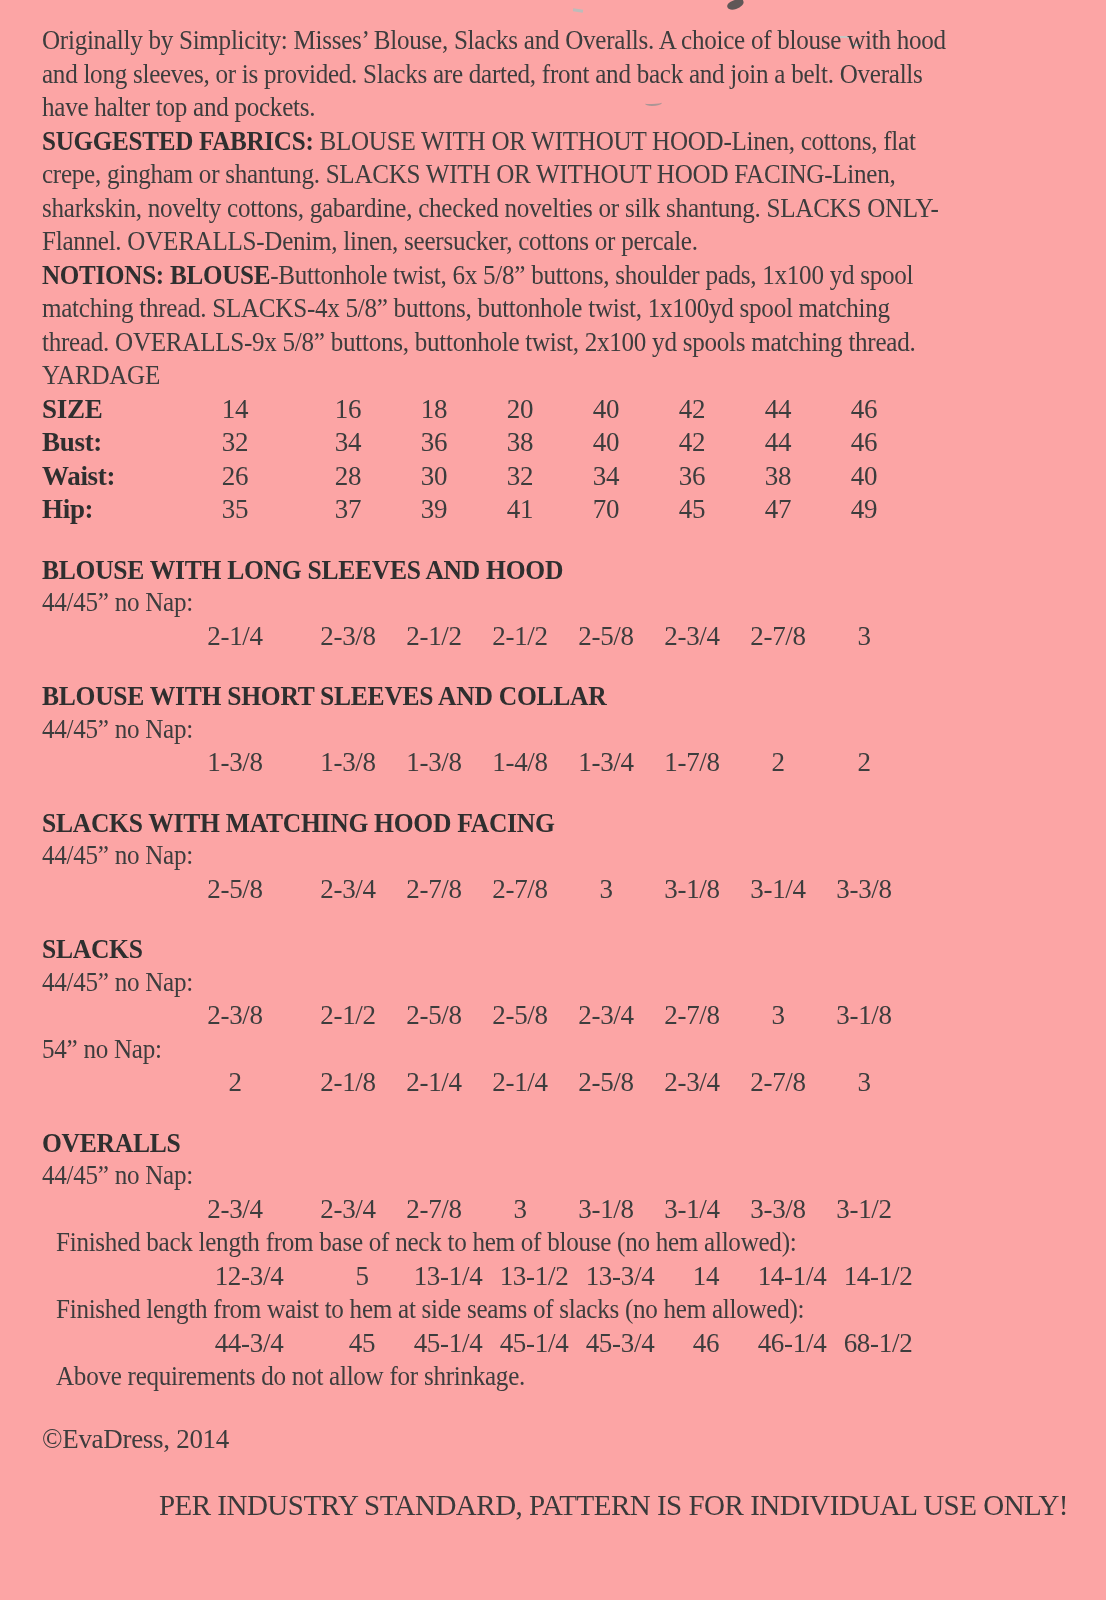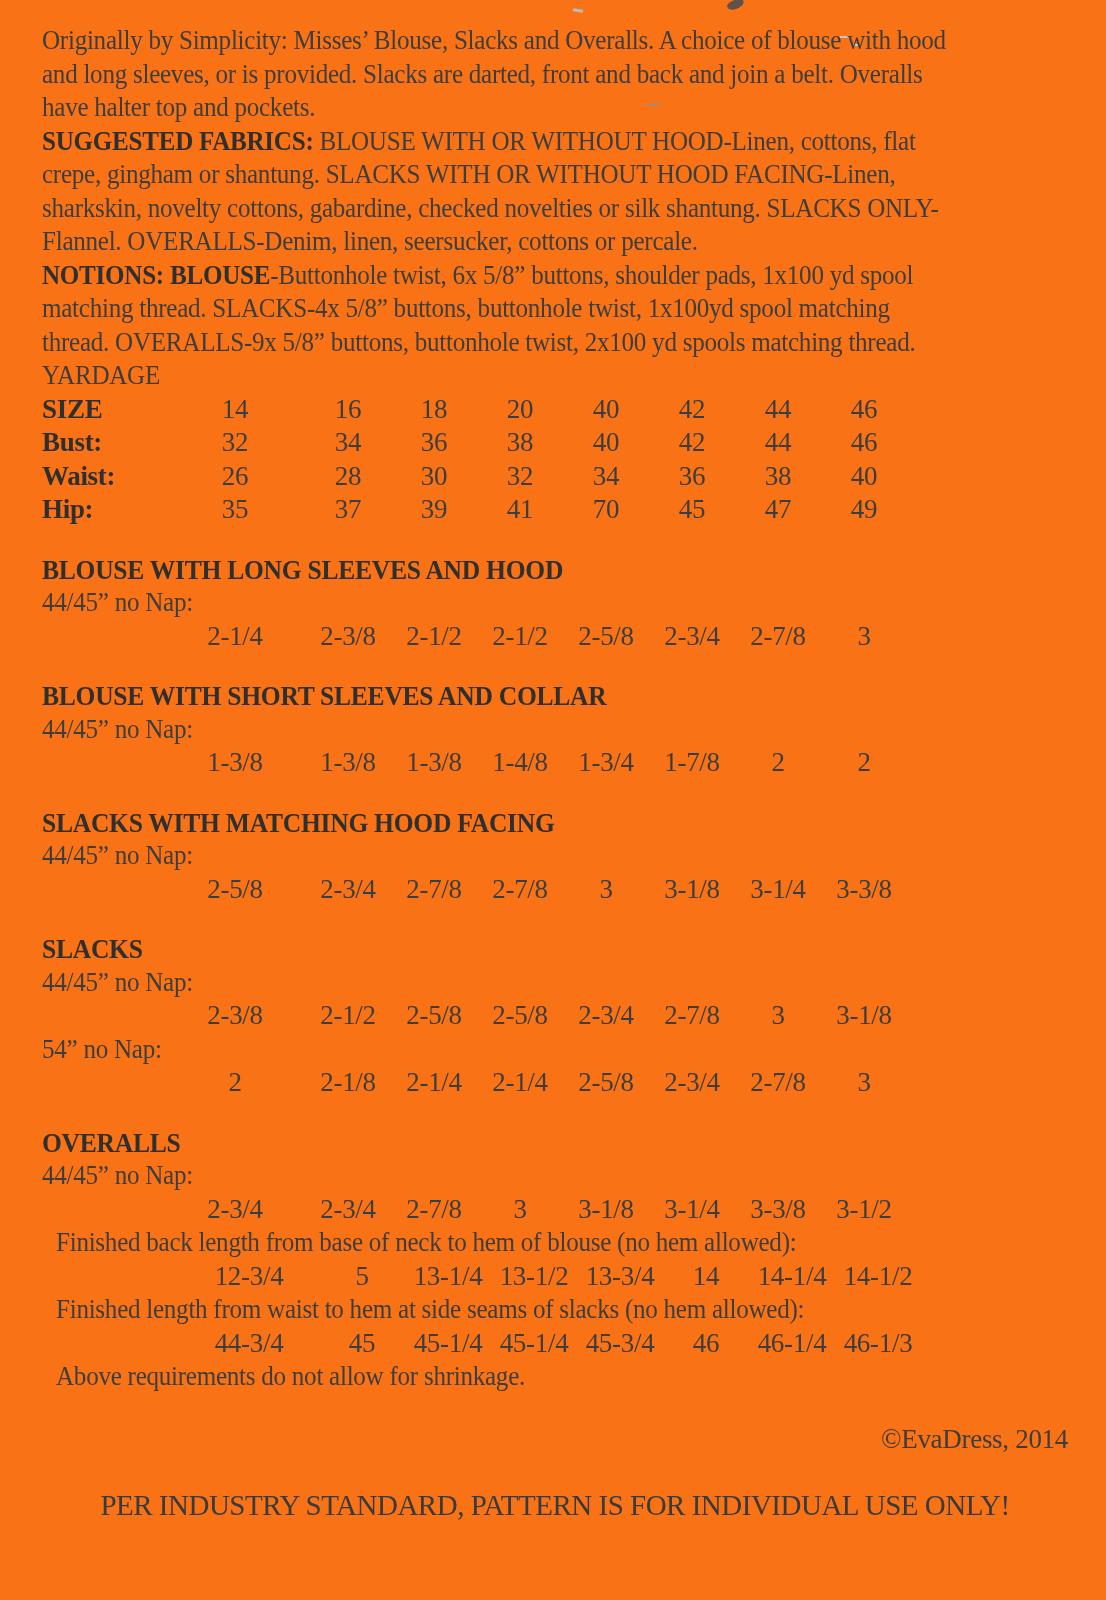--- a/index.html
+++ b/index.html
@@ -1,35 +1,35 @@
 <!DOCTYPE html>
 <html><head>
 <meta charset="utf-8">
 <style>
   * { margin:0; padding:0; box-sizing:border-box; }
   html,body { width:1106px; height:1600px; background:#f2f2f0; }
   .page {
     position:relative; width:1106px; height:1600px; overflow:hidden;
-    background:#f97316; color:#3d3d3d;
+    background:#fca5a5; color:#3d3d3d;
     font-family:"Liberation Serif", serif;
     font-size:27px; line-height:33.5px; letter-spacing:-0.3px;
     padding:24px 38px 0 42px;
   }
   .ln { white-space:nowrap; transform:scaleX(.93); transform-origin:0 50%; }
   .lead { font-weight:bold; color:#2f2f2f; }
   .sec-title { font-size:27.5px; font-weight:bold; color:#2f2f2f; white-space:nowrap;
                transform:scaleX(.93); transform-origin:0 50%; }
   .grid-row { display:grid; grid-template-columns:123px 140px repeat(7, 86px); }
   .grid-row .cell { text-align:center; white-space:nowrap; }
   .cell-label { font-weight:bold; color:#2f2f2f; white-space:nowrap; }
   .yard-section { margin-top:26px; }
   .finished-block { }
   .finished-block > * { margin-left:14px; }
-  .copyright { margin-top:29px; text-align:right; }
-  .footer { margin-top:33px; text-align:center; font-size:29px; letter-spacing:-0.5px; color:#3a3a3a; white-space:nowrap; }
+  .copyright { margin-top:29px; text-align:left; }
+  .footer { margin-top:33px; text-align:right; font-size:29px; letter-spacing:-0.5px; color:#3a3a3a; white-space:nowrap; }
   
   .artifact { position:absolute; }
   .a-top { left:727px; top:0; width:17px; height:9px; background:#4f4f4f;
            border-radius:50% 40% 60% 50%; transform:rotate(-18deg); opacity:.9; }
   .a-speck1 { left:573px; top:9px; width:10px; height:3px; background:#bcbcba; transform:rotate(8deg); }
   .a-speck2 { left:840px; top:36px; width:9px; height:2px; background:#c6c6c4; }
   .a-speck3 { left:852px; top:44px; width:7px; height:2px; background:#cccccb; }
   .a-squiggle { left:645px; top:100px; width:17px; height:6px;
                 border-bottom:2px solid #909090; border-radius:0 0 60% 40%; opacity:.75; }
 </style>
@@ -220,21 +220,21 @@
     <div class="ln">Finished length from waist to hem at side seams of slacks (no hem allowed):</div>
     <div class="grid-row">
       <span class="cell-label"></span>
     <span class="cell">44-3/4</span>
         <span class="cell">45</span>
         <span class="cell">45-1/4</span>
         <span class="cell">45-1/4</span>
         <span class="cell">45-3/4</span>
         <span class="cell">46</span>
         <span class="cell">46-1/4</span>
-        <span class="cell">46-1/3</span>
+        <span class="cell">68-1/2</span>
       </div>
     <div class="ln">Above requirements do not allow for shrinkage.</div>
   </div>
 
   <div class="copyright">©EvaDress, 2014</div>
 
   <div class="footer">PER INDUSTRY STANDARD, PATTERN IS FOR INDIVIDUAL USE ONLY!</div>
 
 </div>
 

